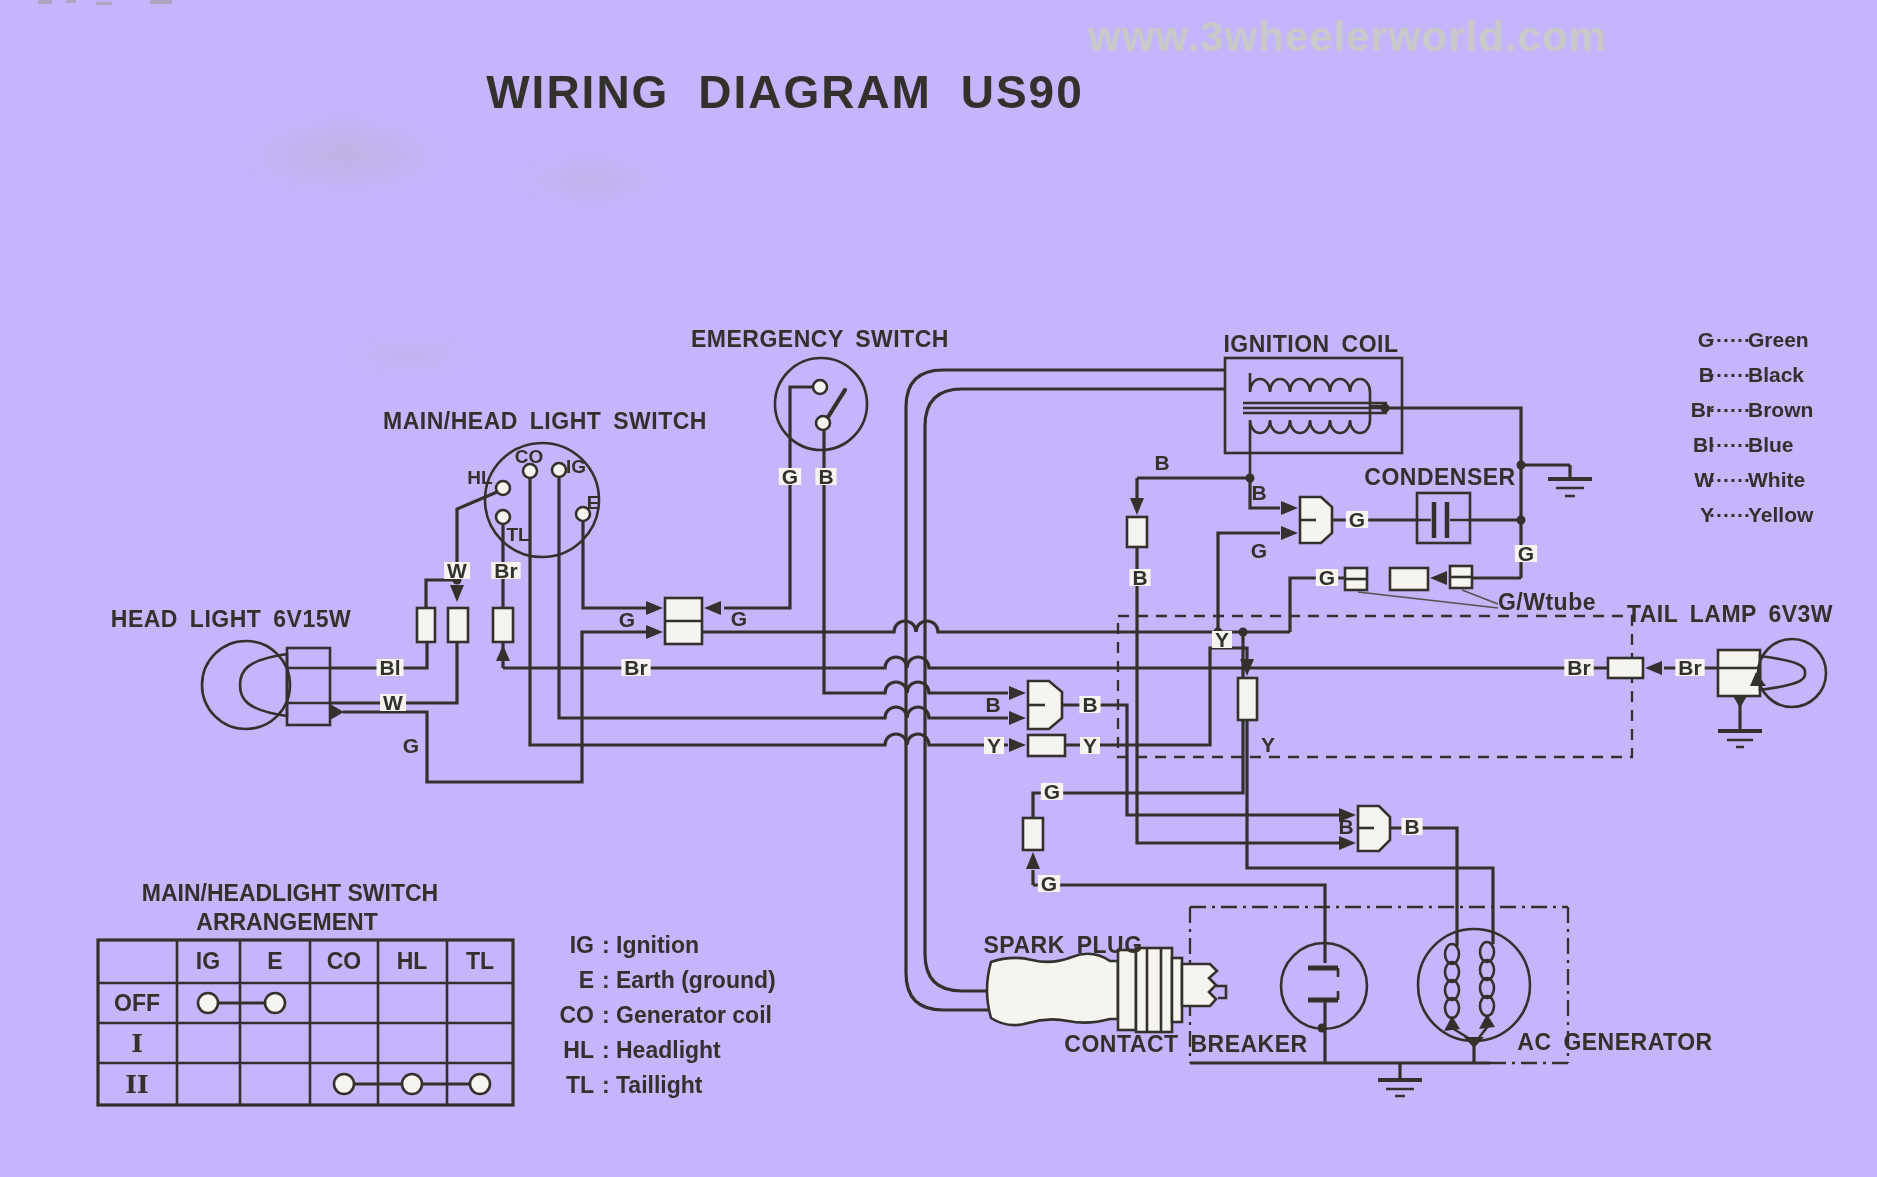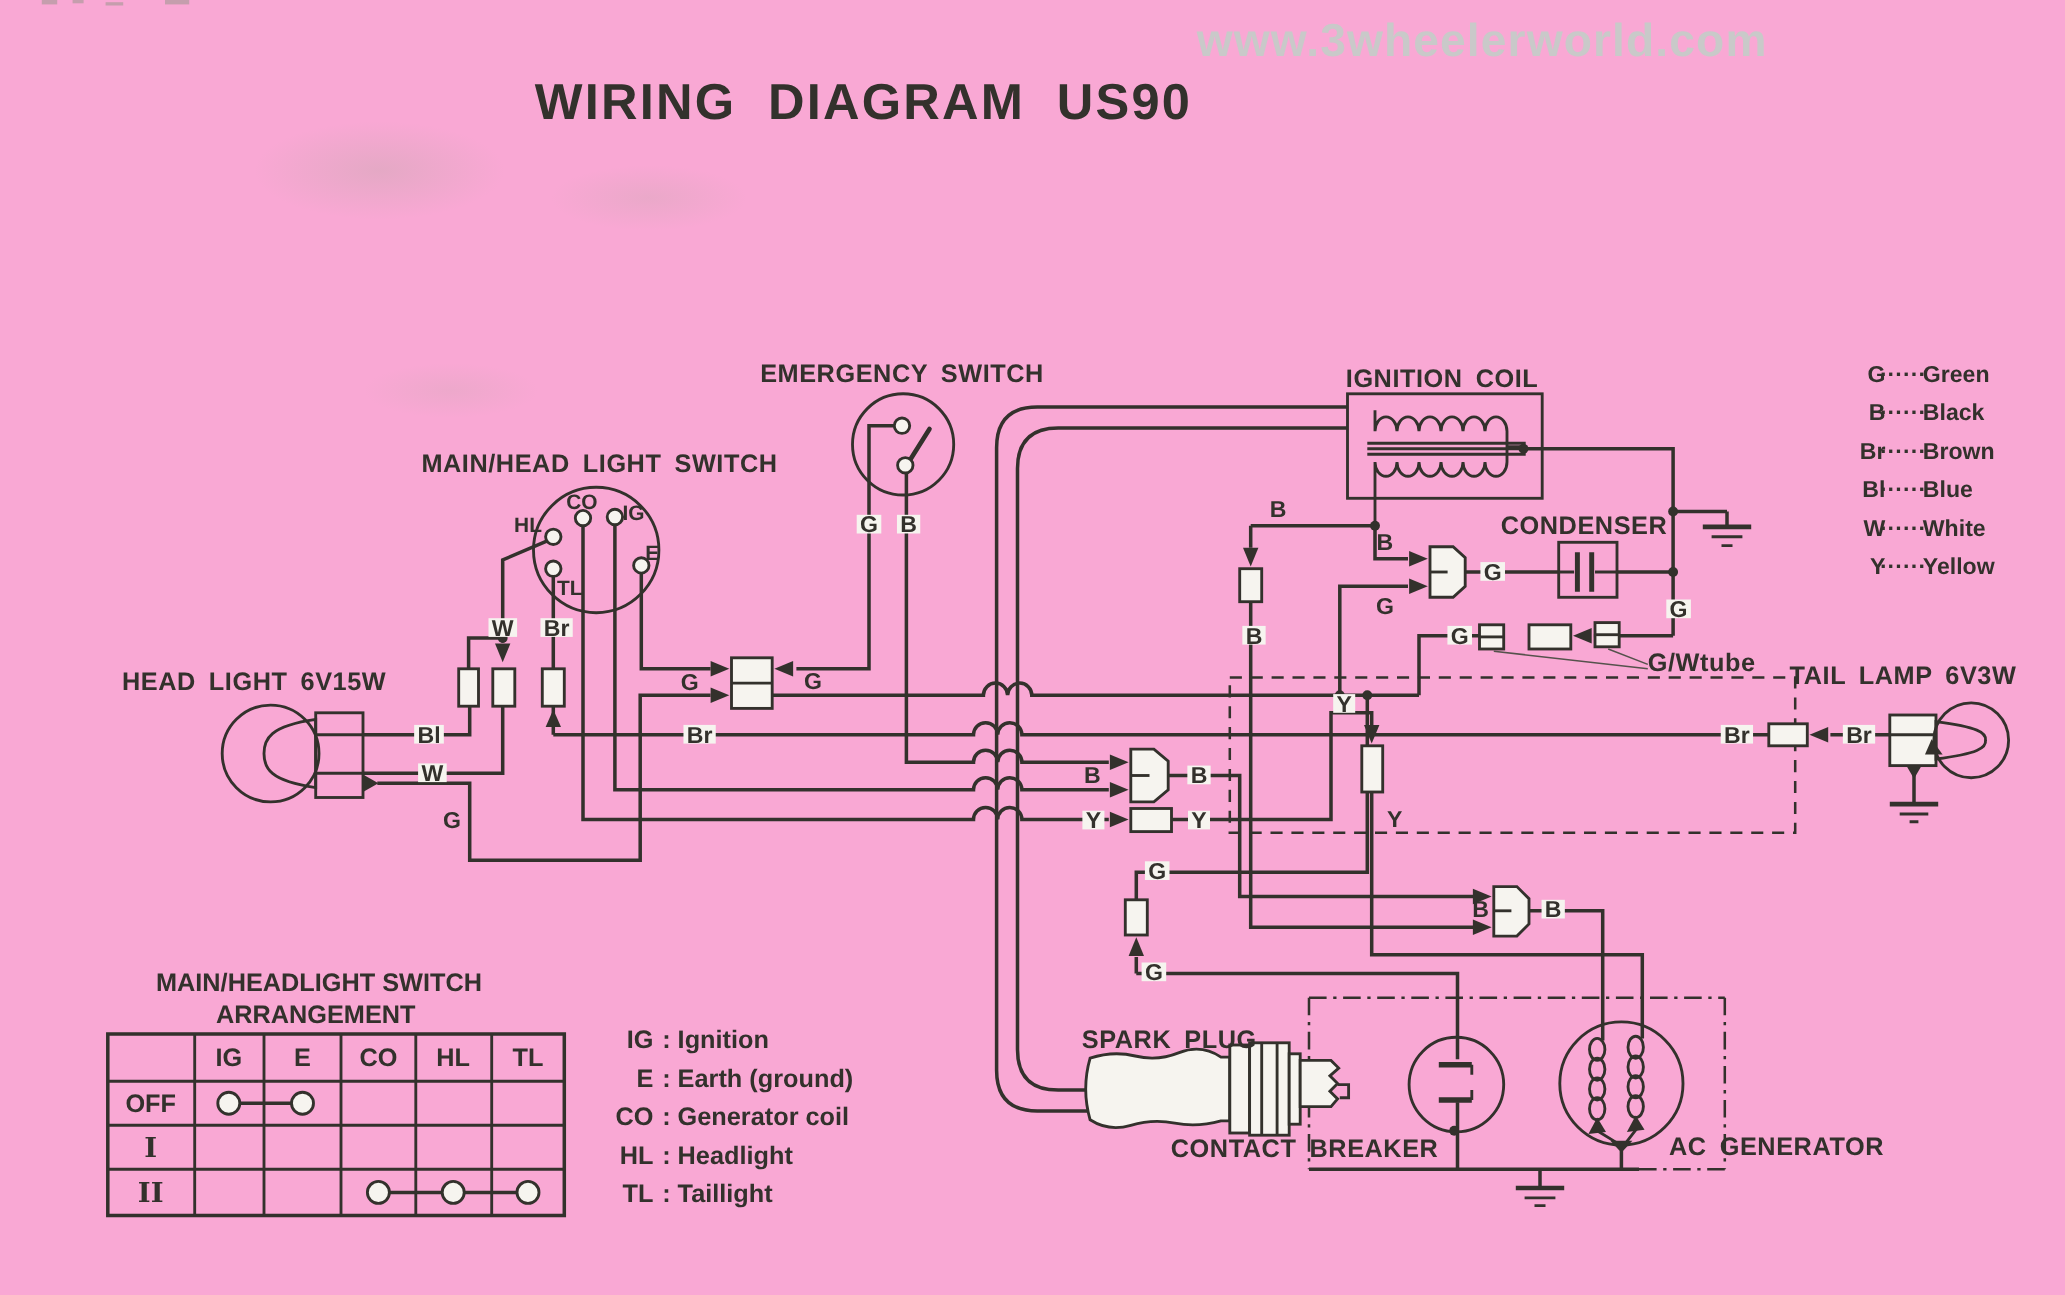--- a/index.html
+++ b/index.html
@@ -1,16 +1,16 @@
 <!DOCTYPE html>
 <html><head>
 <meta charset="utf-8">
 <style>
   html,body{margin:0;padding:0;background:#e8e6e0;}
-  .page{position:relative;width:1877px;height:1177px;background:#f9a8d4;overflow:hidden;
+  .page{position:relative;width:1877px;height:1177px;background:#c4b5fd;overflow:hidden;
         font-family:"Liberation Sans",sans-serif;}
   .smudge{position:absolute;border-radius:50%;pointer-events:none;}
   .s1{left:230px;top:110px;width:230px;height:90px;background:radial-gradient(ellipse,rgba(175,170,158,.28),rgba(175,170,158,0) 70%);}
   .s2{left:500px;top:150px;width:180px;height:60px;background:radial-gradient(ellipse,rgba(175,170,158,.20),rgba(175,170,158,0) 70%);}
   .s3{left:330px;top:330px;width:160px;height:50px;background:radial-gradient(ellipse,rgba(175,170,158,.16),rgba(175,170,158,0) 70%);}
   svg{position:absolute;left:0;top:0;}
   svg text{fill:#33312c;font-family:"Liberation Sans",sans-serif;}
   .title{font-size:46px;font-weight:700;letter-spacing:2px;word-spacing:14px;}
   .wm{font-size:42px;font-weight:700;fill:#c9c9c9;letter-spacing:1px;}
   .comp{font-size:23px;font-weight:700;letter-spacing:.5px;word-spacing:5px;}

